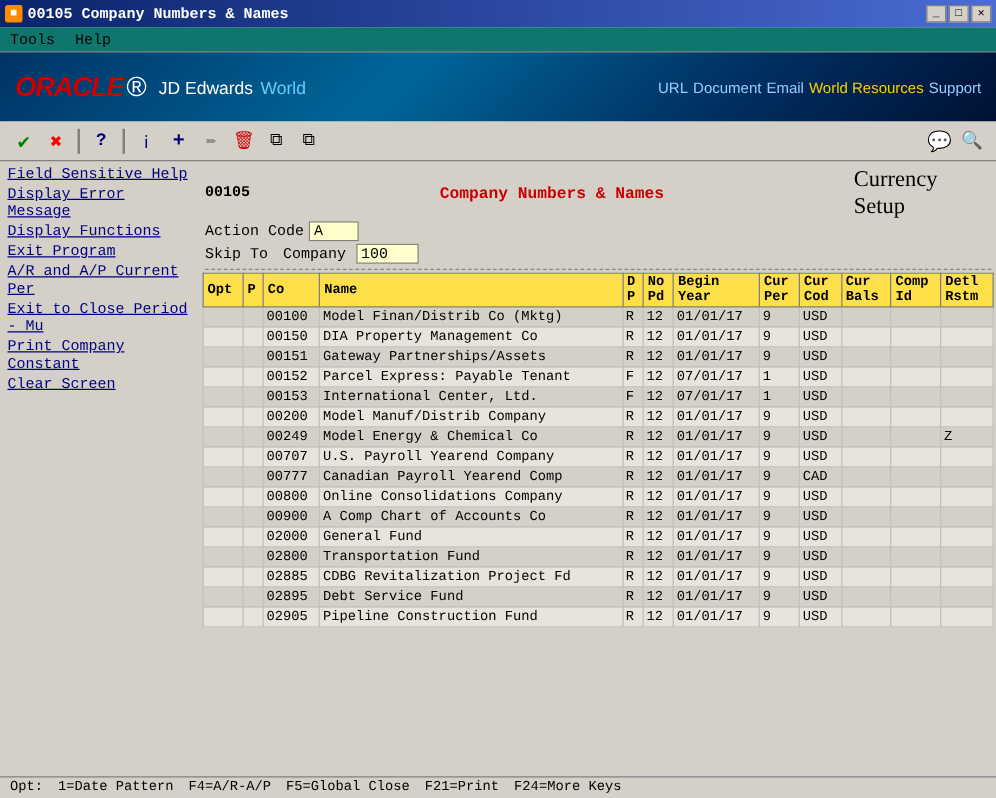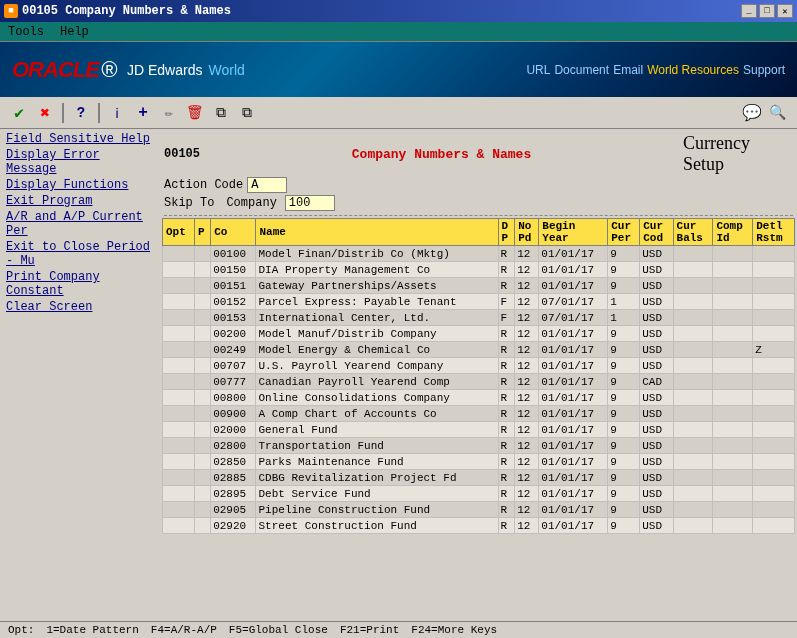--- a/index.html
+++ b/index.html
@@ -435,34 +435,20 @@
               <td>01/01/17</td>
               <td>9</td>
               <td>USD</td>
               <td></td>
               <td></td>
               <td></td>
             </tr>
             <tr>
               <td class="input-cell"></td>
               <td></td>
-              <td>02850</td>
-              <td>Parks Maintenance Fund</td>
-              <td>R</td>
-              <td>12</td>
-              <td>01/01/17</td>
-              <td>9</td>
-              <td>USD</td>
-              <td></td>
-              <td></td>
-              <td></td>
-            </tr>
-            <tr>
-              <td class="input-cell"></td>
-              <td></td>
               <td>02885</td>
               <td>CDBG Revitalization Project Fd</td>
               <td>R</td>
               <td>12</td>
               <td>01/01/17</td>
               <td>9</td>
               <td>USD</td>
               <td></td>
               <td></td>
               <td></td>
@@ -479,34 +465,20 @@
               <td>USD</td>
               <td></td>
               <td></td>
               <td></td>
             </tr>
             <tr>
               <td class="input-cell"></td>
               <td></td>
               <td>02905</td>
               <td>Pipeline Construction Fund</td>
-              <td>R</td>
-              <td>12</td>
-              <td>01/01/17</td>
-              <td>9</td>
-              <td>USD</td>
-              <td></td>
-              <td></td>
-              <td></td>
-            </tr>
-            <tr>
-              <td class="input-cell"></td>
-              <td></td>
-              <td>02920</td>
-              <td>Street Construction Fund</td>
               <td>R</td>
               <td>12</td>
               <td>01/01/17</td>
               <td>9</td>
               <td>USD</td>
               <td></td>
               <td></td>
               <td></td>
             </tr>
           </tbody>

